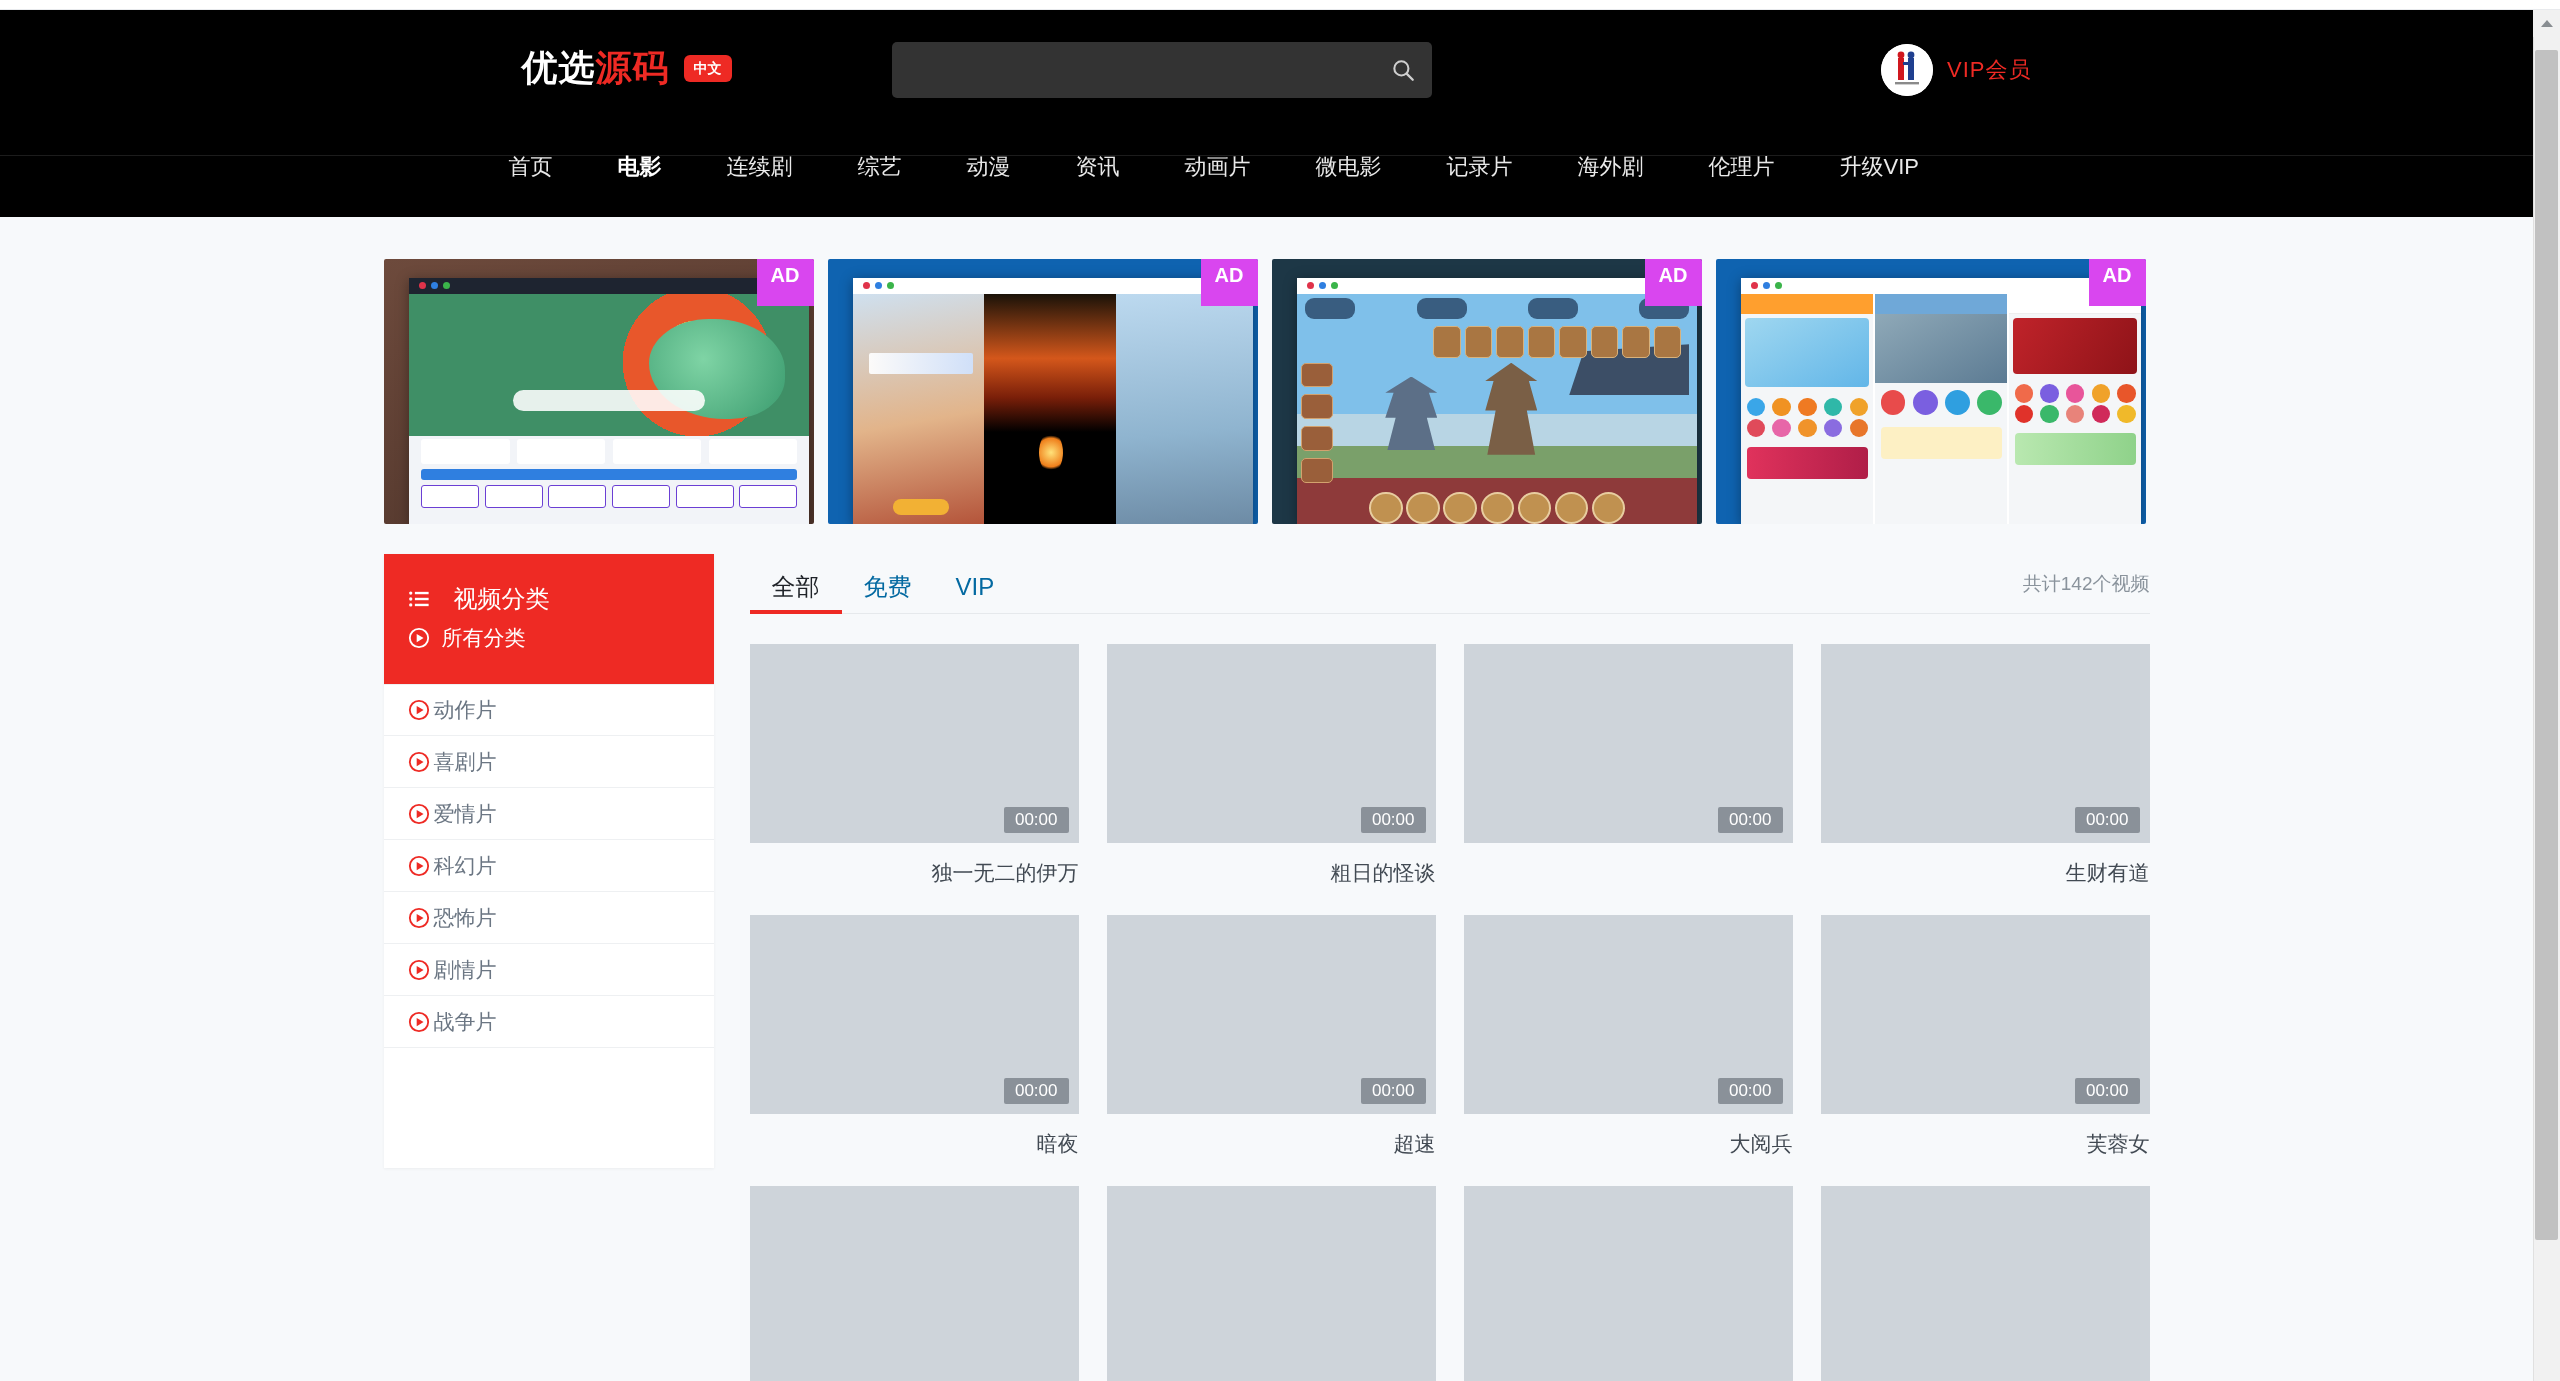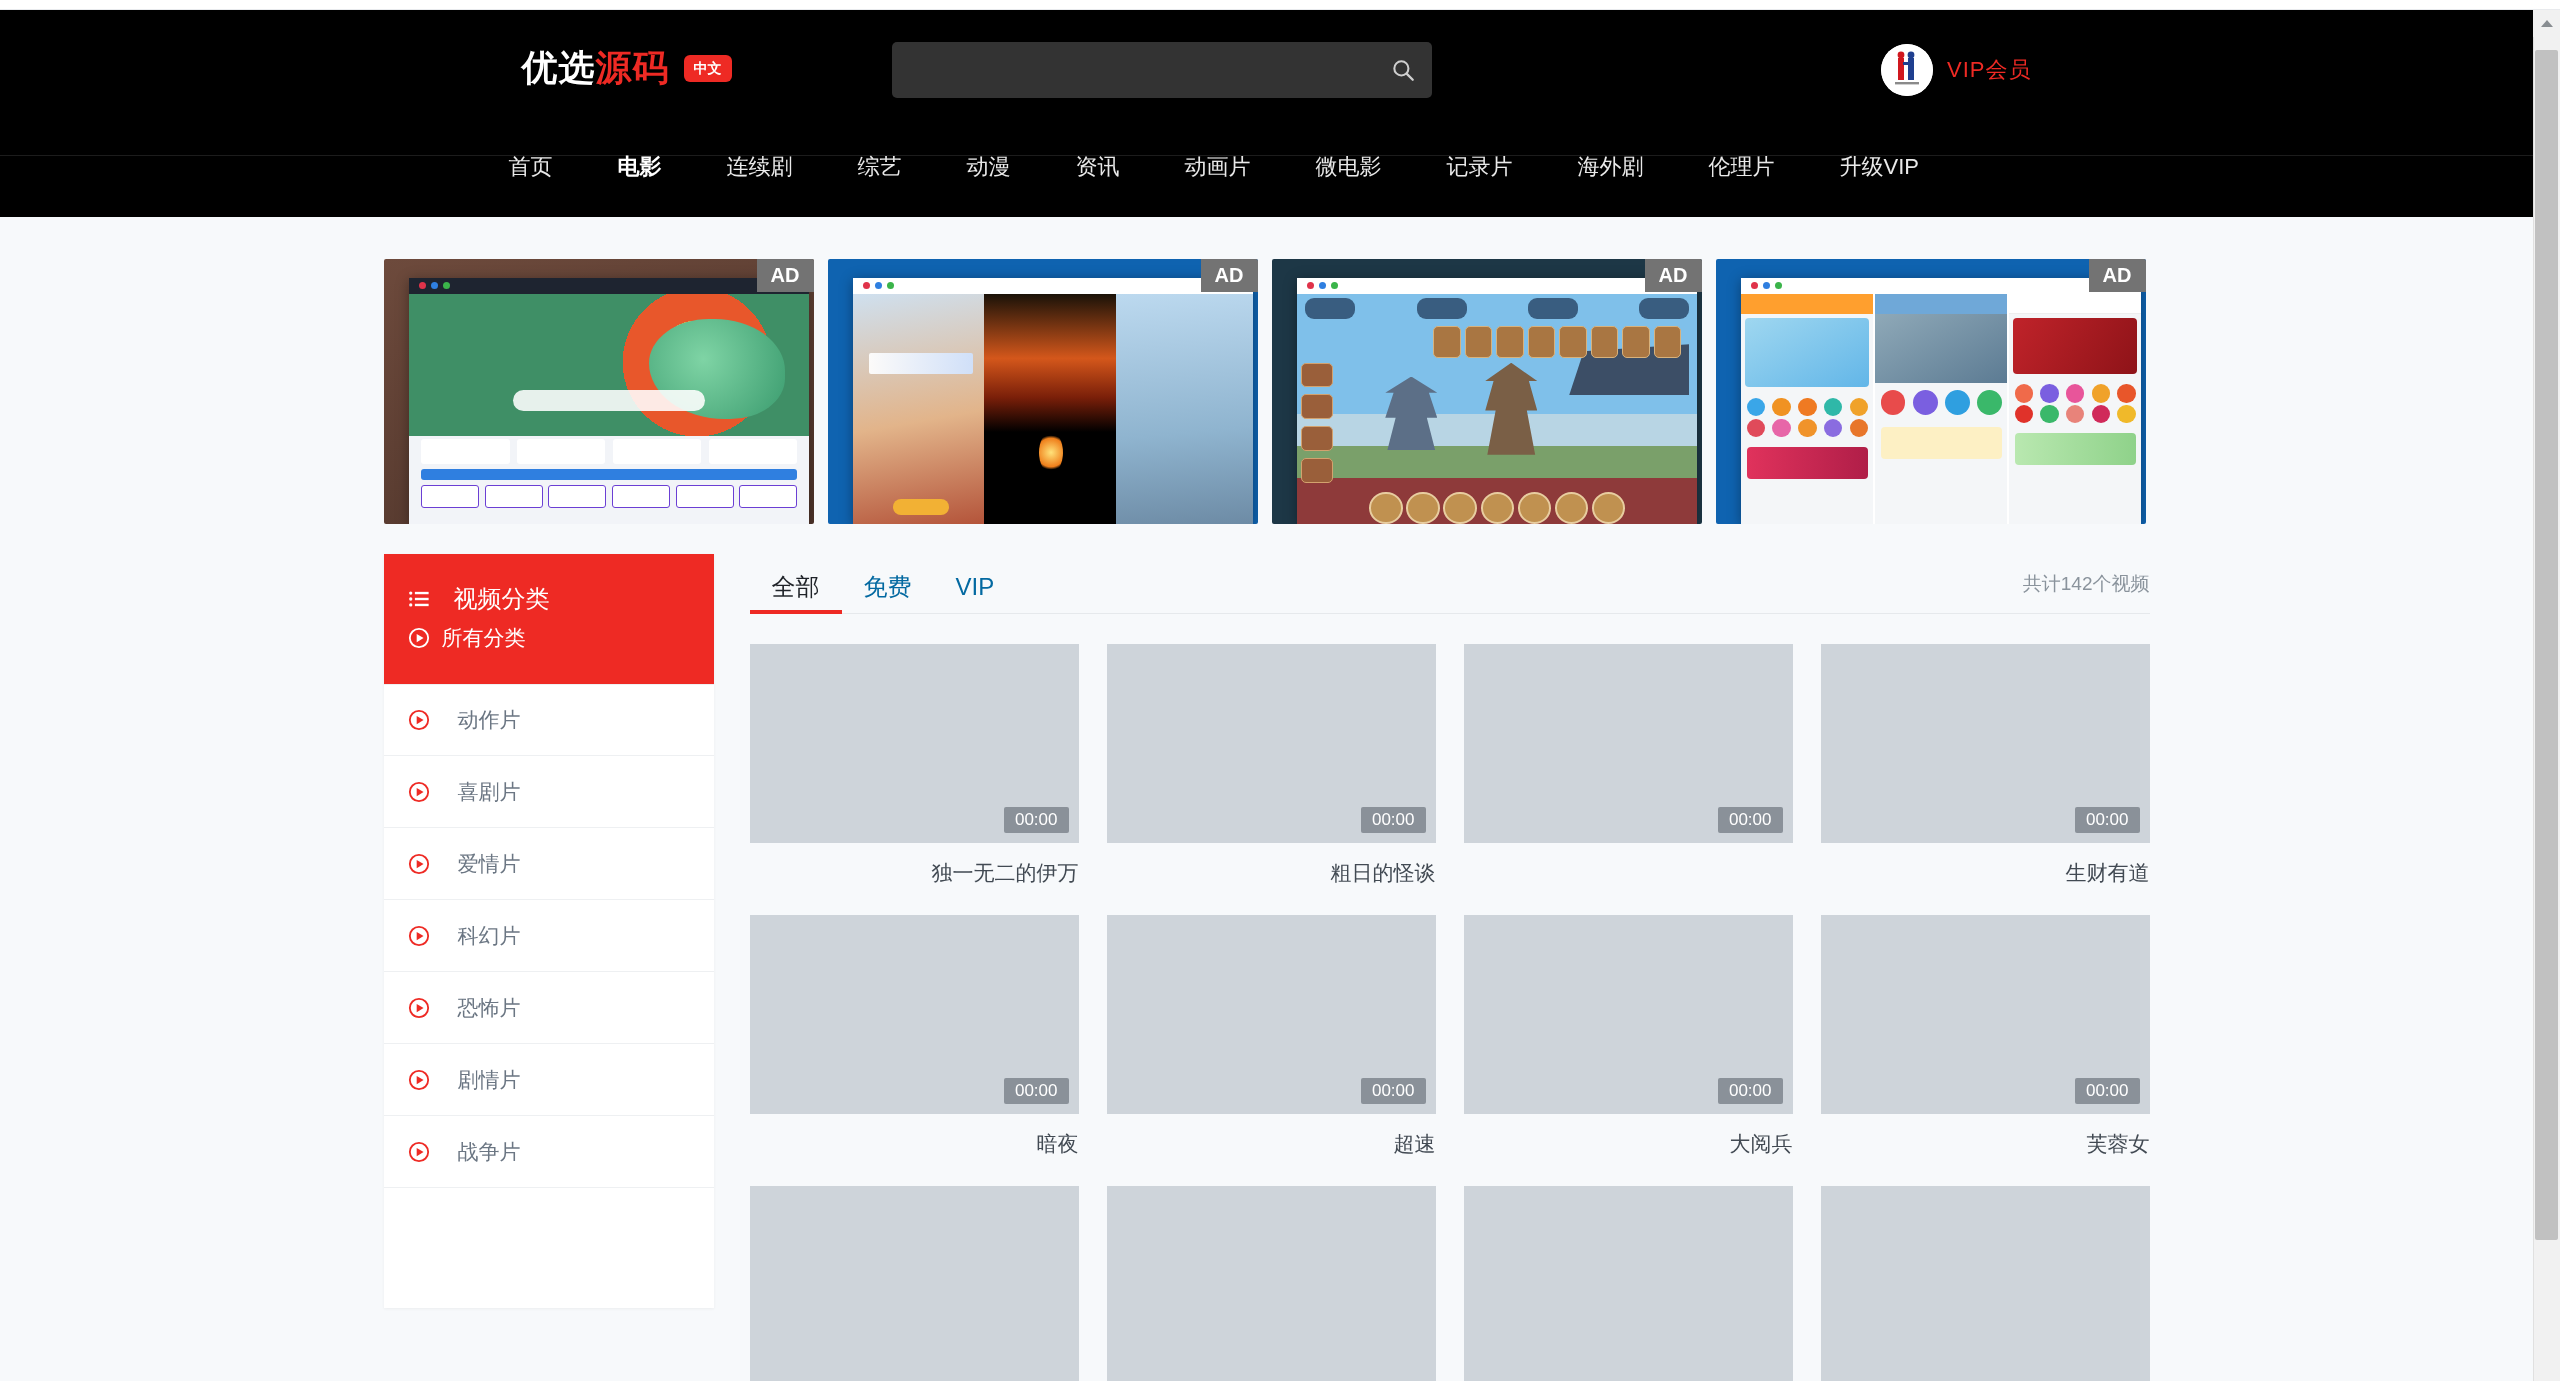--- a/index.html
+++ b/index.html
@@ -129,23 +129,23 @@
     display: flex; gap: 14px;
   }
   .ad-card {
     position: relative;
     width: 430px; height: 265px;
     border-radius: 2px; overflow: hidden;
     cursor: pointer;
   }
   .ad-badge {
     position: absolute; top: 0; right: 0; z-index: 5;
-    background: #737373; color: #fff;
+    background: #d946ef; color: #fff;
     font-size: 20px; font-weight: 700;
-    padding: 6px 14px 7px; line-height: 1;
+    padding: 6px 14px 21px; line-height: 1;
   }
   .ad-shot {
     position: absolute; inset: 0;
   }
   .ad-browser {
     position: absolute; left: 6%; top: 7%; right: 1%; bottom: 0;
     background: #ffffff;
     box-shadow: 0 2px 12px rgba(0,0,0,.35);
     overflow: hidden;
   }
@@ -259,22 +259,22 @@
     height: 64px;
   }
   .sb-all {
     background: #ee2a24; color: #ffffff;
     padding: 0 24px 26px;
     font-size: 21px;
     display: flex; align-items: center; gap: 12px;
     height: 66px;
   }
   .sb-item {
-    height: 72px;
-    display: flex; align-items: center; gap: 28px;
+    height: 52px;
+    display: flex; align-items: center; gap: 4px;
     padding: 12px 24px;
     color: #6b7683; font-size: 21px;
     border-bottom: 1px solid #eef0f2;
     cursor: pointer;
     background: #ffffff;
   }
   .sb-item:first-of-type { border-top: 1px solid #eef0f2; }
   .sb-spacer { height: 120px; background: #ffffff; }
   .play-ico { width: 22px; height: 22px; flex: none; }
 

